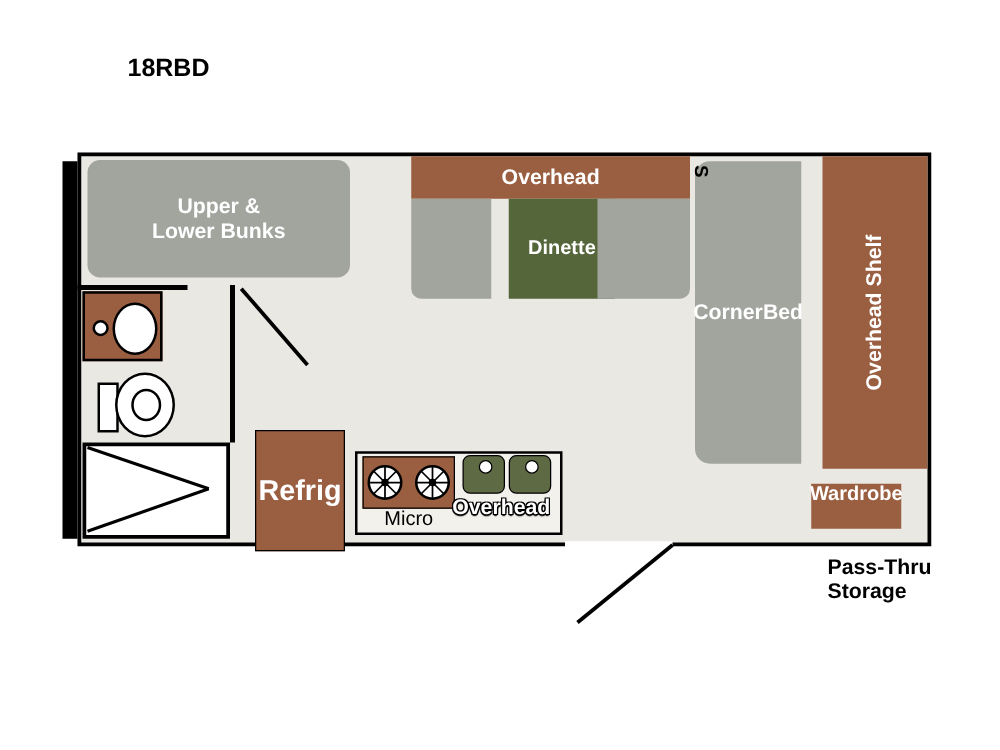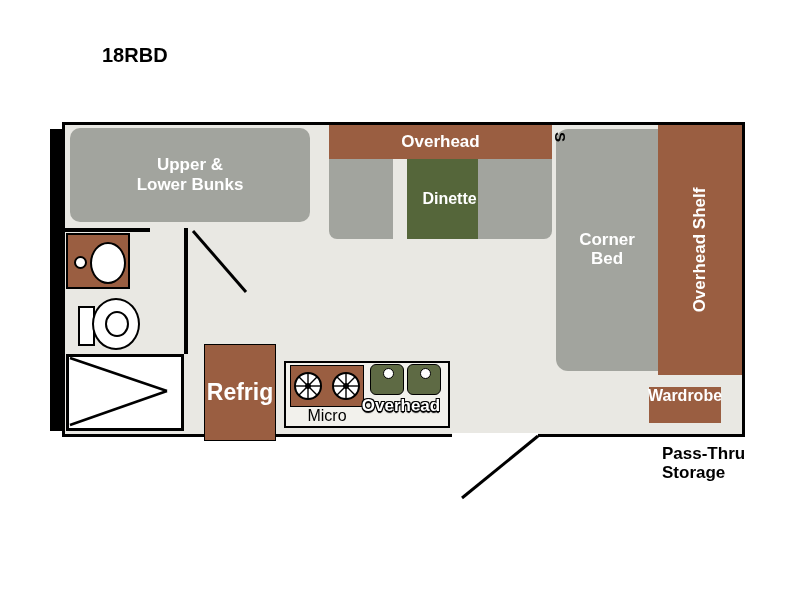--- a/index.html
+++ b/index.html
@@ -12,40 +12,40 @@
   
   #frame{position:absolute;left:62px;top:122px;width:683px;height:315px;box-sizing:border-box;
          border:3px solid var(--outline-black,#000);background:var(--floor,#e9e8e3);}
   #bumper{position:absolute;left:50px;top:129px;width:14px;height:302px;background:var(--outline-black,#000);}
   #door-gap{position:absolute;left:452px;top:433px;width:86px;height:6px;background:#fff;}
 
   
   .wlabel{color:#fff;font-weight:bold;text-align:center;}
 
   
-  #bunks{position:absolute;left:70px;top:128px;width:240px;height:94px;border-radius:10px;
+  #bunks{position:absolute;left:70px;top:128px;width:210px;height:94px;border-radius:10px;
          background:var(--furniture-gray,#a2a49e);display:flex;flex-direction:column;
          justify-content:center;align-items:center;font-size:17px;line-height:1.15;}
 
   
   #ovh-top{position:absolute;left:329px;top:125px;width:223px;height:34px;
            background:var(--furniture-brown,#9a5e41);display:flex;justify-content:center;
            align-items:center;font-size:17px;}
   #bench-l{position:absolute;left:329px;top:159px;width:64px;height:80px;
            background:var(--furniture-gray,#a2a49e);border-radius:0 0 0 8px;}
   #dinette-table{position:absolute;left:407px;top:159px;width:85px;height:80px;
            background:var(--table-green,#55663a);display:flex;justify-content:center;
            align-items:center;font-size:16px;}
   #bench-r{position:absolute;left:478px;top:159px;width:74px;height:80px;
            background:var(--furniture-gray,#a2a49e);border-radius:0 0 8px 0;}
 
   
-  #bed{position:absolute;left:556px;top:129px;width:102px;height:242px;
+  #bed{position:absolute;left:556px;top:129px;width:85px;height:242px;
        background:var(--furniture-gray,#a2a49e);border-radius:12px 0 0 12px;
-       display:flex;flex-direction:column;justify-content:center;align-items:center;
+       display:flex;justify-content:center;align-items:center;
        font-size:17px;line-height:1.1;}
   #shelf{position:absolute;left:658px;top:125px;width:84px;height:250px;
          background:var(--furniture-brown,#9a5e41);}
   #shelf span{position:absolute;left:50%;top:50%;transform:translate(-50%,-50%) rotate(-90deg);
          white-space:nowrap;font-size:17px;font-weight:bold;color:#fff;}
   #wardrobe{position:absolute;left:649px;top:387px;width:72px;height:36px;
          background:var(--furniture-brown,#9a5e41);display:flex;justify-content:center;
          align-items:flex-start;font-size:16px;}
   #bed-s{position:absolute;left:551px;top:128px;width:18px;height:18px;font-size:15px;
          font-weight:bold;color:#000;transform:rotate(90deg);text-align:center;}

